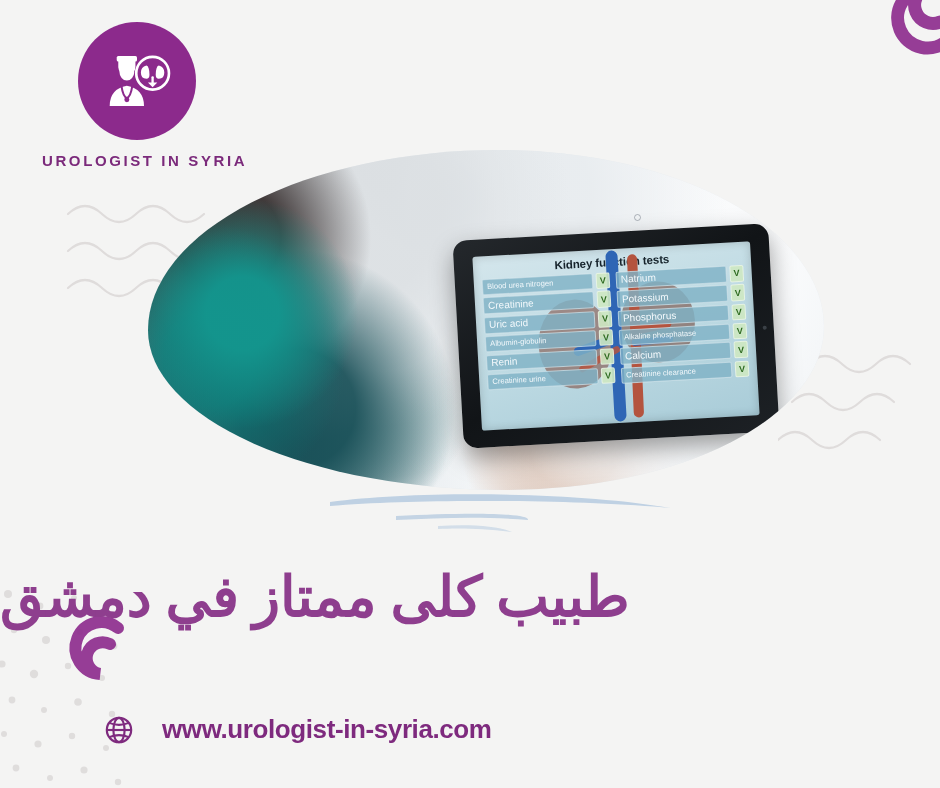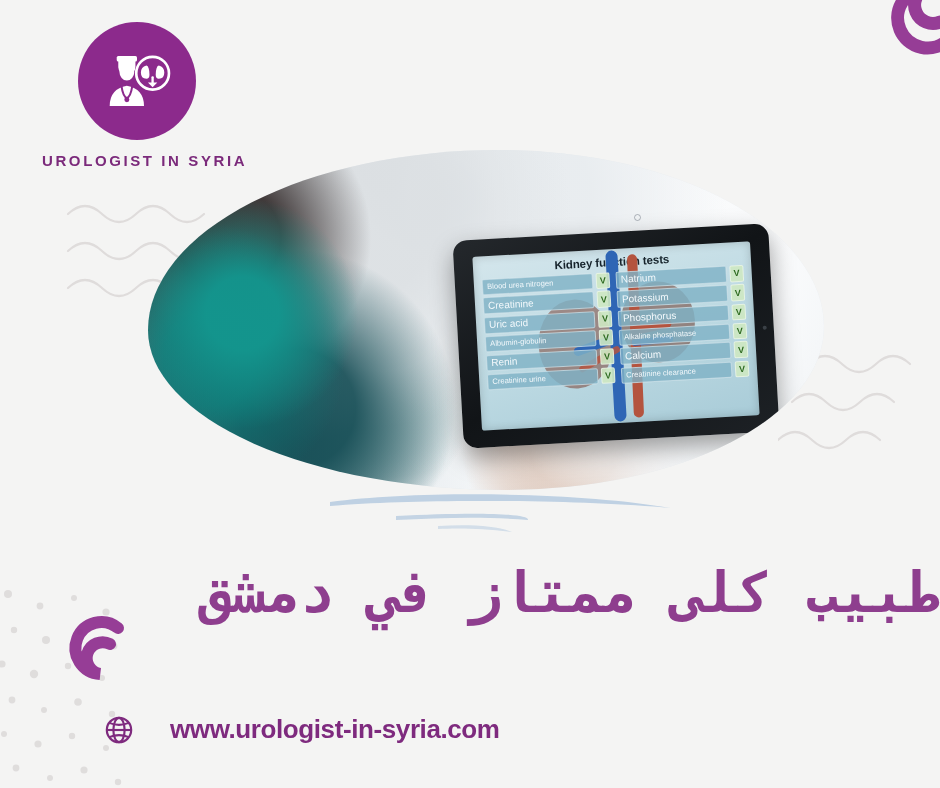--- a/index.html
+++ b/index.html
@@ -228,37 +228,37 @@
     width: 7px; height: 7px;
     border-radius: 50%;
     border: 1.2px solid rgba(120,130,140,.55);
   }
 
   
   .headline {
     position: absolute;
     left: 0; right: 0;
     top: 566px;
-    text-align: right;
+    text-align: left;
     direction: rtl;
     font-size: 56px;
     font-weight: 700;
     color: #8e3e8e;
-    font-family: Liberation Mono, monospace;
+    font-family: Liberation Serif, serif;
     line-height: 1.12;
   }
 
   
   .footer {
     position: absolute;
     left: 104px;
     top: 714px;
     display: flex;
     align-items: center;
-    gap: 36px;
+    gap: 28px;
     direction: ltr;
   }
 
   .globe-icon { width: 30px; height: 30px; display: block; flex: none; }
 
   .url-text {
     font-size: 26px;
     font-weight: 700;
     color: #7e2a7e;
     font-family: "Liberation Sans", sans-serif;

